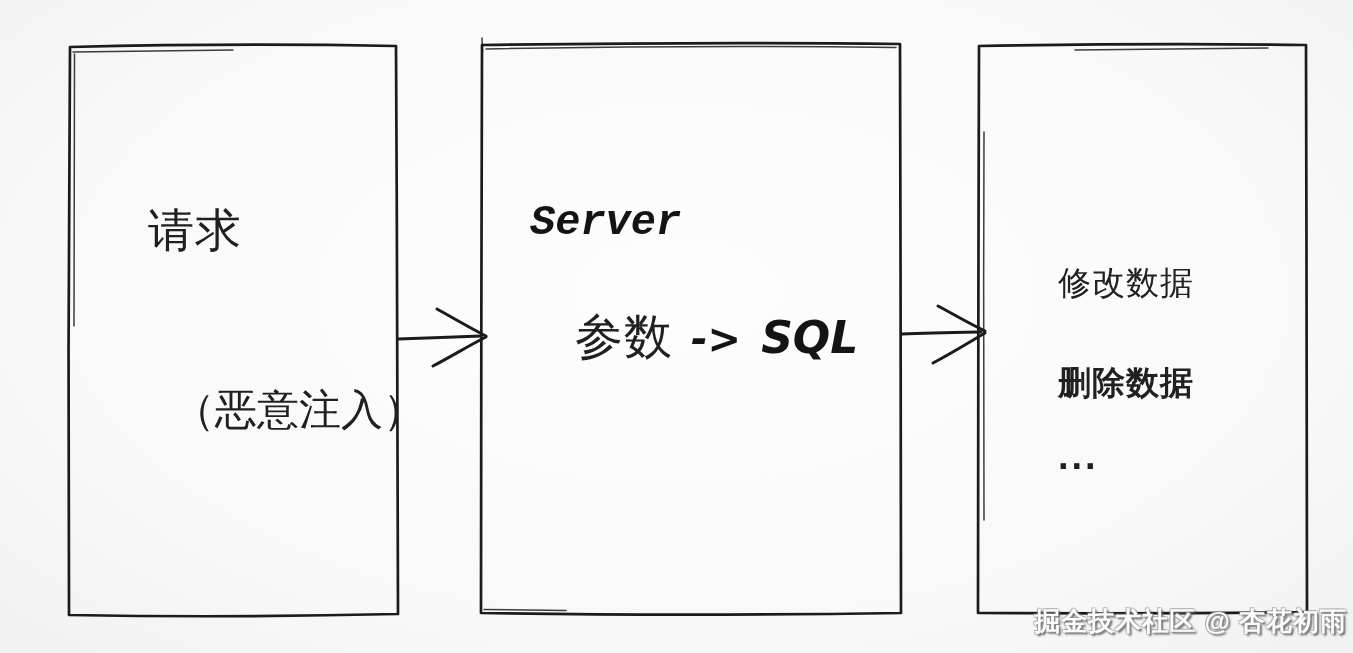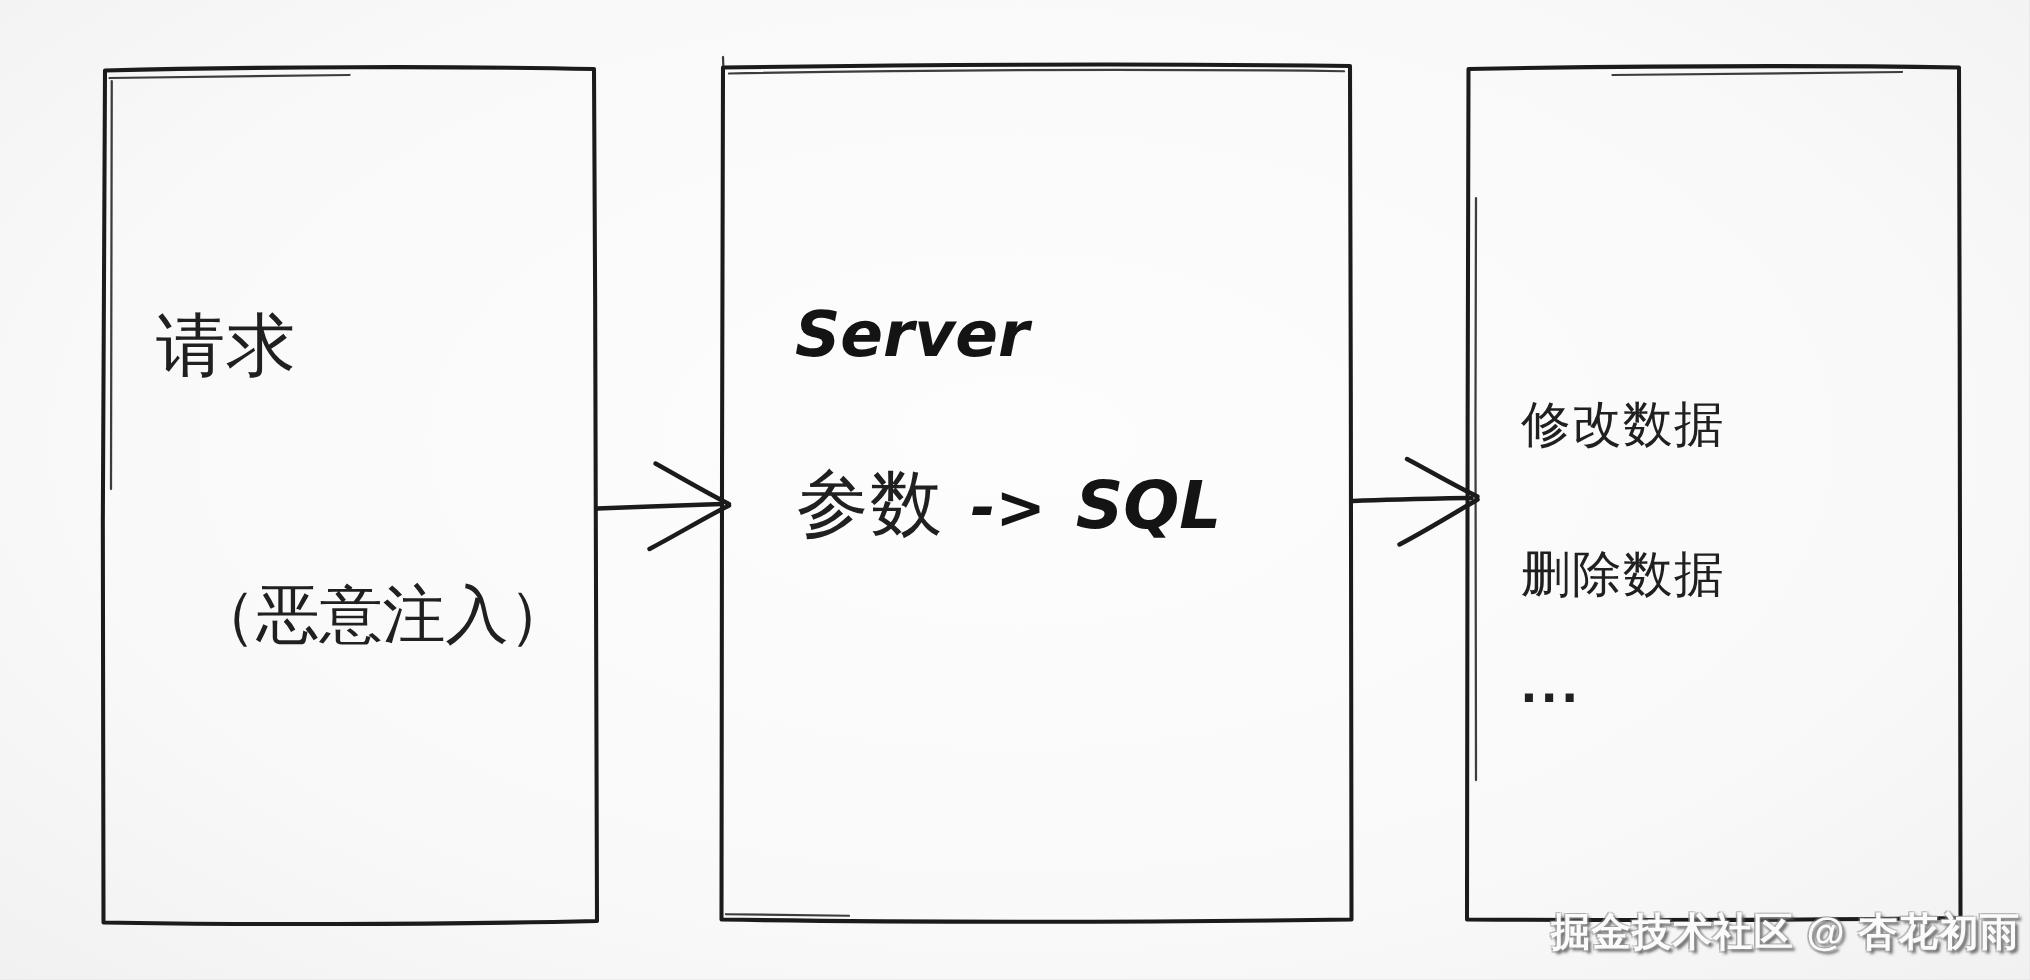--- a/index.html
+++ b/index.html
@@ -8,39 +8,39 @@
     background:radial-gradient(ellipse at 50% 45%, #fdfdfd 0%, #f9f9f9 65%, #f1f1f1 100%);
     font-family:"Liberation Sans", sans-serif;
     color:#1c1c1c;
   }
   .sketch{position:absolute;left:0;top:0;width:100%;height:100%;}
   .sketch path{fill:none;stroke:#1b1b1b;stroke-linecap:round;stroke-linejoin:round;}
   .sketch path.box{stroke-width:2.7;}
   .sketch path.accent{stroke-width:1.5;opacity:.85;}
   .sketch path.arrow{stroke-width:3;}
   .txt{position:absolute;line-height:1;white-space:nowrap;}
-  .cn{font-family:"Liberation Sans", sans-serif;font-weight:500;color:#202020;letter-spacing:1px;}
+  .cn{font-family:"Liberation Sans", sans-serif;font-weight:500;color:#202020;letter-spacing:1px;margin-left:44px;}
   .hand{font-family:"DejaVu Sans", sans-serif;font-style:italic;font-weight:700;color:#141414;}
   
   .lb1{left:104px;top:207px;font-size:46px;}
   .lb2{left:104px;top:337px;font-size:46px;}
   .lb2 .hand{font-size:44px;margin-right:20px;}
   .lb3{left:129px;top:389px;font-size:42px;letter-spacing:0;}
   
-  .mb1{left:530px;top:202px;font-size:42px;}
+  .mb1{left:530px;top:202px;font-size:42px;font-family:Liberation Mono, monospace;}
   .mb2{left:531px;top:313px;font-size:48px;}
   .mb2 .arrow-glyph{font-size:40px;margin-left:18px;}
   .mb2 .sql{font-size:44px;margin-left:20px;}
   .mb3{left:531px;top:434px;font-size:48px;}
   .mb3 .code{font-size:45px;margin-left:14px;}
   
   .rb{font-size:33px;}
   .rb0{left:1014px;top:197px;}
   .rb1{left:1014px;top:266px;}
-  .rb2{left:1014px;top:366px;}
+  .rb2{left:1014px;top:366px;font-weight:bold;}
   .rb3{left:1014px;top:437px;font-size:38px;font-weight:700;letter-spacing:3px;}
   
   .watermark{
     position:absolute;right:6px;top:604px;font-size:26px;font-weight:600;letter-spacing:1px;
     color:#fbfbfb;
     text-shadow:-1px -1px 0 rgba(140,140,140,.55), 1px -1px 0 rgba(150,150,150,.4),
                 -1px 1px 0 rgba(150,150,150,.45), 2px 2px 2px rgba(85,85,85,.85);
   }
 </style>
 </head>

